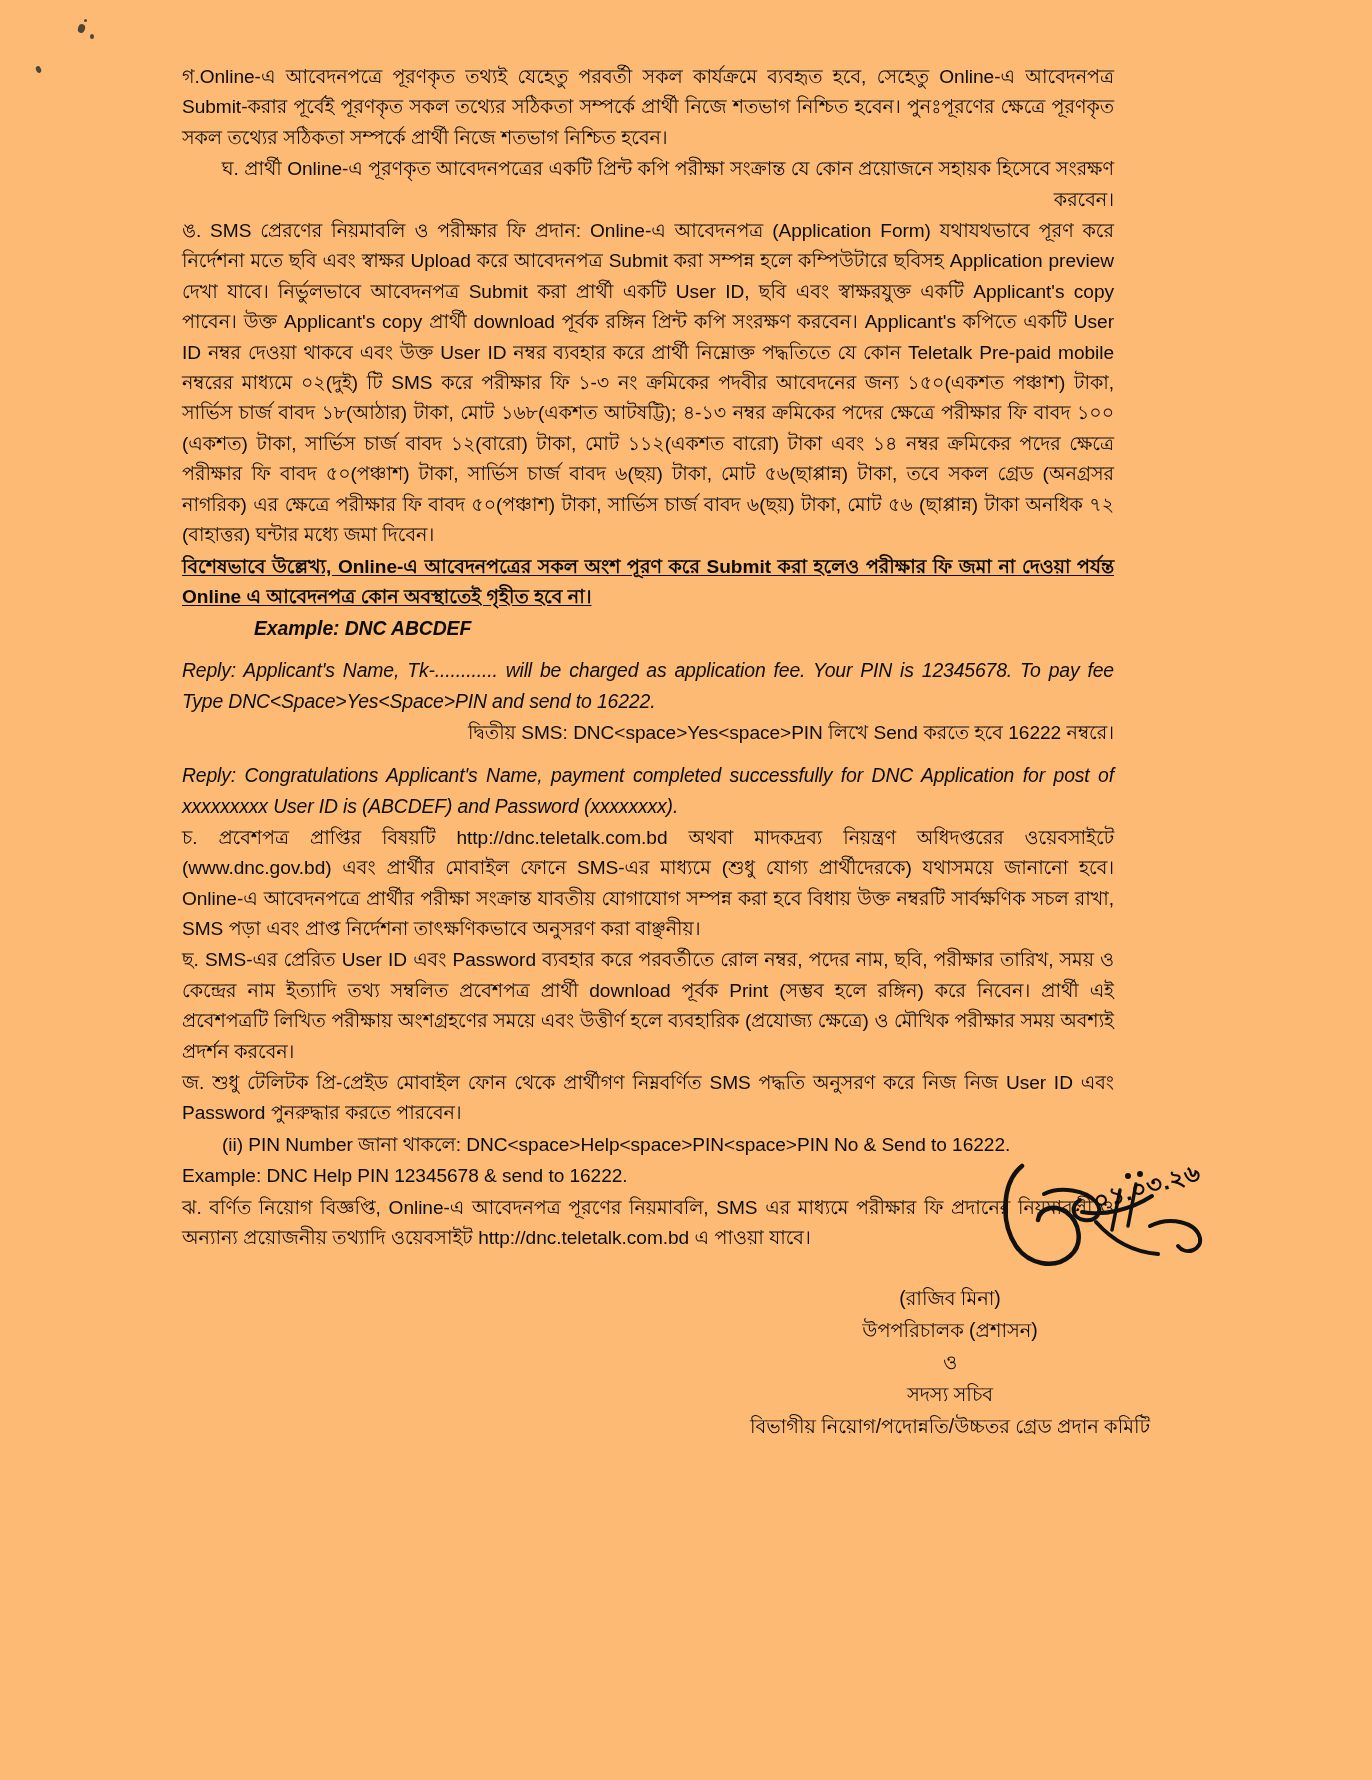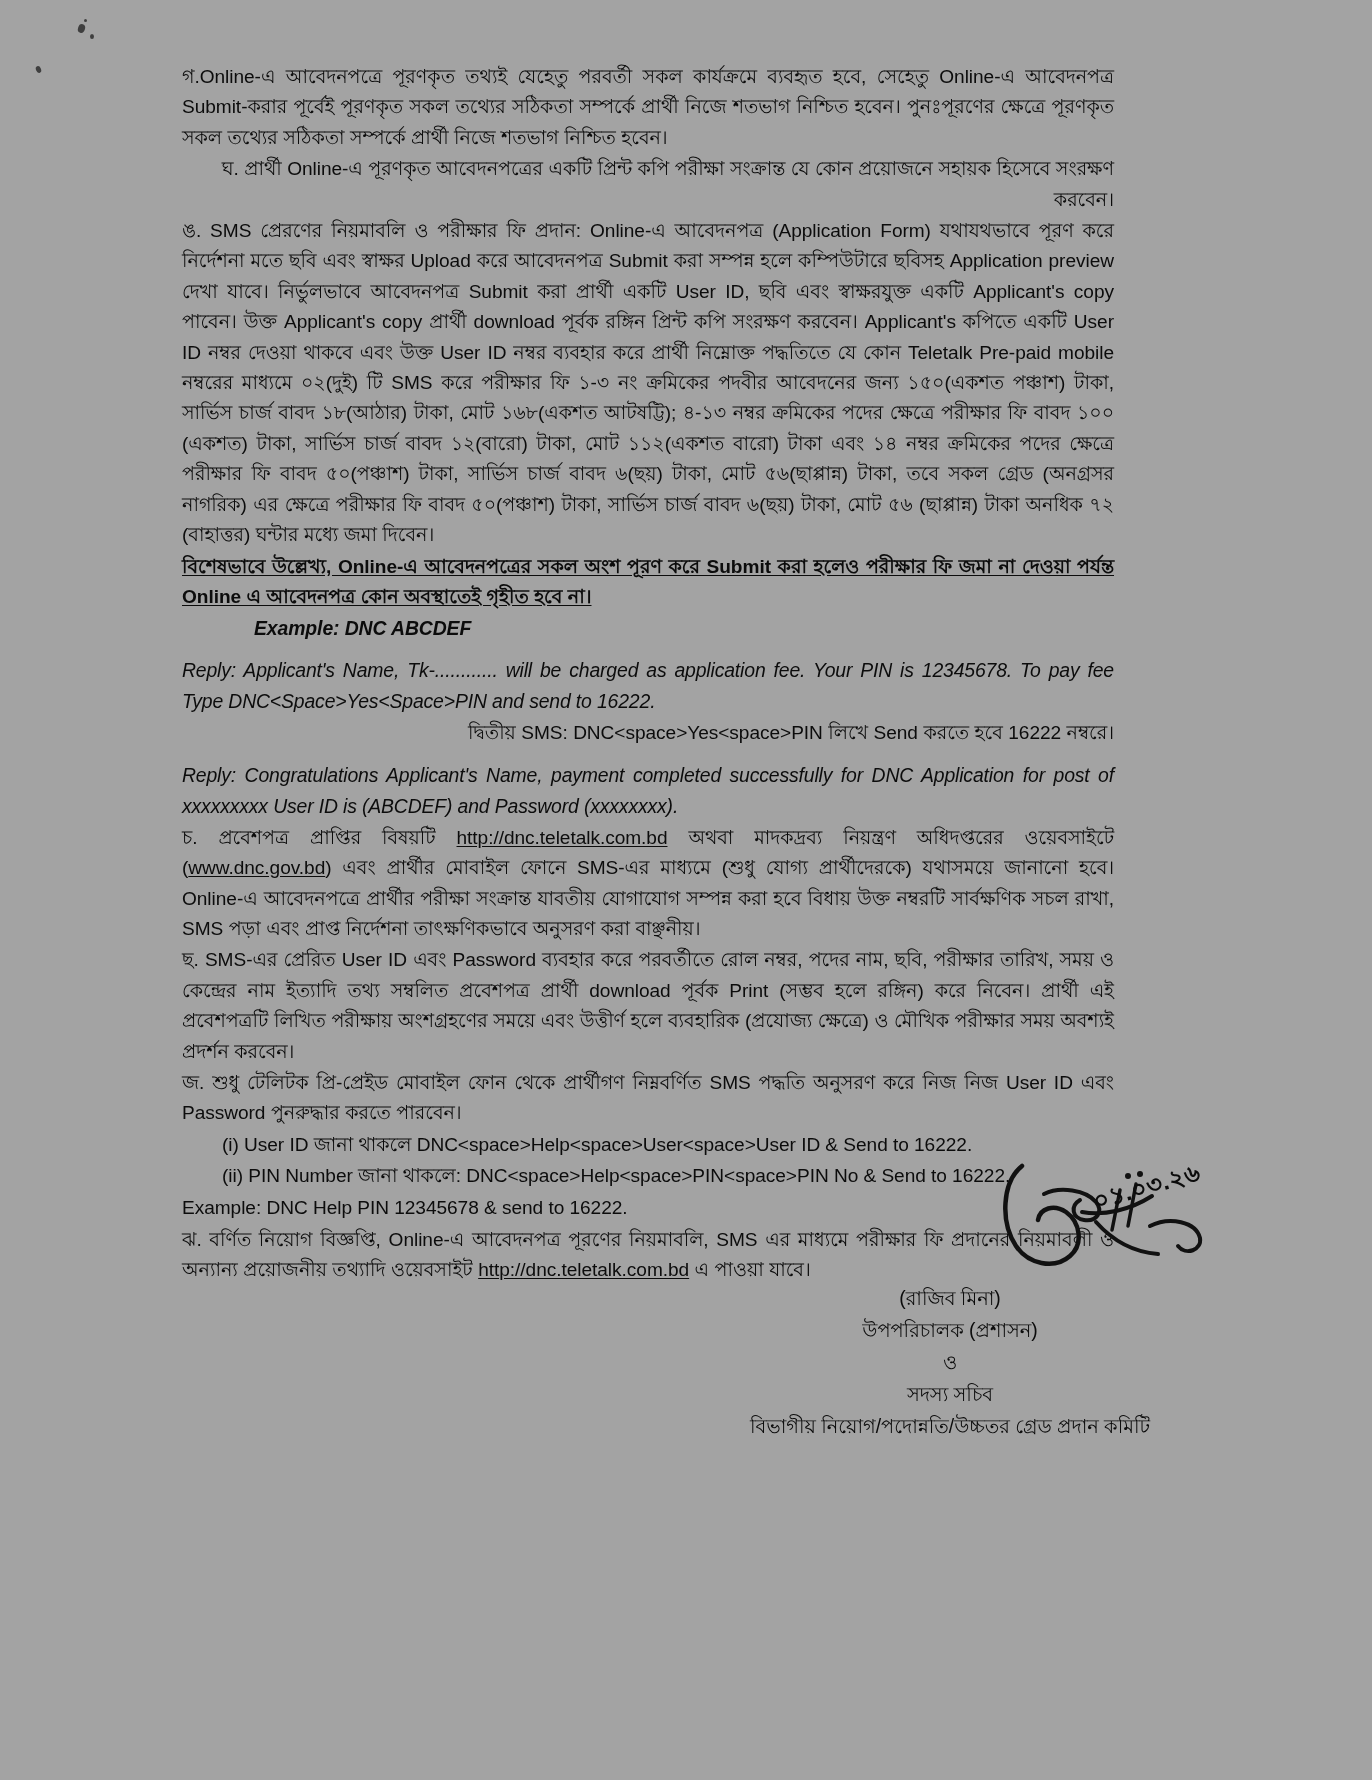--- a/index.html
+++ b/index.html
@@ -4,21 +4,21 @@
 <style>
   html, body {
     margin: 0;
     padding: 0;
     background: #ffffff;
   }
   .page {
     position: relative;
     width: 1372px;
     height: 1780px;
-    background: #a3a3a3;
+    background: #fdba74;
     overflow: hidden;
     font-family: "Liberation Sans", "DejaVu Sans", sans-serif;
     color: #0c0c0c;
   }
   
   .speck {
     position: absolute;
     background: #2a2a2a;
     border-radius: 50%;
     opacity: .82;
@@ -82,21 +82,20 @@
     margin: 0 0 1px 0;
     padding-left: 40px;
     font-size: 19.1px;
     line-height: 30.6px;
     letter-spacing: -0.05px;
   }
   p.subitem.tight { padding-left: 34px; }
   p.subitem.flush { padding-left: 0; }
 
   .lnk {
-    text-decoration: underline;
     text-underline-offset: 2px;
   }
 
   
   .sig-block {
     position: absolute;
     left: 640px;
     top: 1240px;
     width: 620px;
     text-align: center;
@@ -154,21 +153,20 @@
 
 
     <p class="reply">Reply: Congratulations Applicant's Name, payment completed successfully for DNC Application for post of xxxxxxxxx User ID is (ABCDEF) and Password (xxxxxxxx).</p>
 
     <p class="para bn"><span>চ.  প্রবেশপত্র  প্রাপ্তির  বিষয়টি  </span><span class="lnk">http://dnc.teletalk.com.bd</span><span>  অথবা  মাদকদ্রব্য  নিয়ন্ত্রণ  অধিদপ্তরের  ওয়েবসাইটে (</span><span class="lnk">www.dnc.gov.bd</span><span>) এবং প্রার্থীর মোবাইল ফোনে SMS-এর মাধ্যমে (শুধু যোগ্য প্রার্থীদেরকে) যথাসময়ে জানানো হবে। Online-এ আবেদনপত্রে প্রার্থীর পরীক্ষা সংক্রান্ত যাবতীয় যোগাযোগ সম্পন্ন করা হবে বিধায় উক্ত নম্বরটি সার্বক্ষণিক সচল রাখা, SMS পড়া এবং প্রাপ্ত নির্দেশনা তাৎক্ষণিকভাবে অনুসরণ করা বাঞ্ছনীয়।</span></p>
 
     <p class="para bn">ছ. SMS-এর প্রেরিত User ID এবং Password  ব্যবহার করে পরবর্তীতে রোল নম্বর, পদের নাম, ছবি, পরীক্ষার তারিখ, সময় ও কেন্দ্রের নাম ইত্যাদি তথ্য সম্বলিত প্রবেশপত্র প্রার্থী download পূর্বক Print (সম্ভব হলে রঙ্গিন) করে নিবেন। প্রার্থী এই প্রবেশপত্রটি লিখিত পরীক্ষায় অংশগ্রহণের সময়ে এবং উত্তীর্ণ হলে ব্যবহারিক (প্রযোজ্য ক্ষেত্রে) ও মৌখিক পরীক্ষার সময় অবশ্যই প্রদর্শন করবেন।</p>
 
     <p class="para bn">জ. শুধু টেলিটক প্রি-প্রেইড মোবাইল ফোন থেকে প্রার্থীগণ নিম্নবর্ণিত SMS পদ্ধতি অনুসরণ করে নিজ নিজ User ID এবং Password পুনরুদ্ধার করতে পারবেন।</p>
 
-    <p class="subitem">(i) User ID জানা থাকলে DNC&lt;space&gt;Help&lt;space&gt;User&lt;space&gt;User ID &amp; Send to 16222.</p>
 
 
     <p class="subitem">(ii) PIN Number জানা থাকলে: DNC&lt;space&gt;Help&lt;space&gt;PIN&lt;space&gt;PIN No &amp; Send to 16222.</p>
 
     <p class="subitem flush">Example: DNC Help PIN 12345678 &amp; send to 16222.</p>
 
     <p class="para bn"><span>ঝ.  বর্ণিত নিয়োগ বিজ্ঞপ্তি, Online-এ আবেদনপত্র পূরণের নিয়মাবলি, SMS এর মাধ্যমে পরীক্ষার ফি প্রদানের নিয়মাবলী ও অন্যান্য প্রয়োজনীয় তথ্যাদি ওয়েবসাইট </span><span class="lnk">http://dnc.teletalk.com.bd</span><span> এ পাওয়া যাবে।</span></p>
 
   </div>
 

